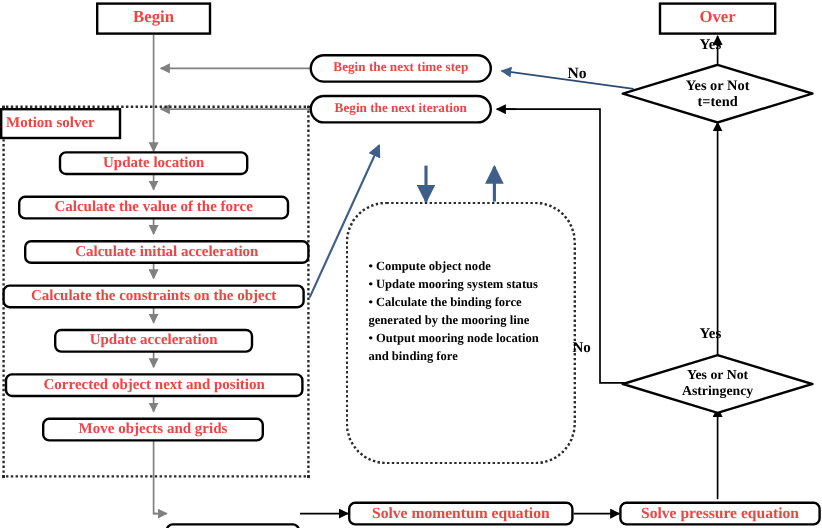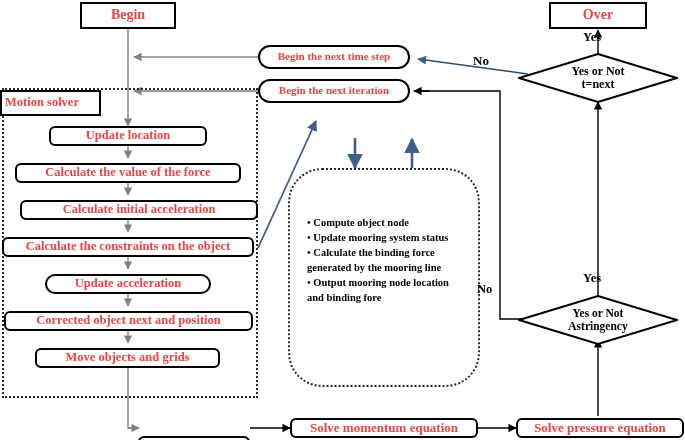--- a/index.html
+++ b/index.html
@@ -206,21 +206,21 @@
   </div>
 
   <div class="node rect-round" style="left:20px; top:200px; width:238px; height:20px; font-size:12.5px;">
     <span>Calculate initial acceleration</span>
   </div>
 
   <div class="node rect-round" style="left:2px; top:237px; width:252px; height:20px; font-size:12.5px;">
     <span>Calculate the constraints on the object</span>
   </div>
 
-  <div class="node rect-round" style="left:45px; top:274px; width:166px; height:20px; font-size:12.5px;border-radius:10px;">
+  <div class="node rect-round" style="left:45px; top:274px; width:166px; height:20px; font-size:12.5px;">
     <span>Update acceleration</span>
   </div>
 
   <div class="node rect-round" style="left:4px; top:311px; width:249px; height:20px; font-size:12.5px;">
     <span>Corrected object next and position</span>
   </div>
 
   <div class="node rect-round" style="left:35px; top:348px; width:185px; height:20px; font-size:12.5px;">
     <span>Move objects and grids</span>
   </div>
@@ -233,21 +233,21 @@
     <div>generated by the mooring line</div>
     <div>• Output mooring node location</div>
     <div>and binding fore</div>
   </div>
 
   <svg style="position:absolute; left:518px; top:53px; width:160px; height:50px;" viewBox="0 0 160 50">
     <polygon points="80,1 159,25 80,49 1,25" fill="#ffffff" stroke="#000000" stroke-width="2"></polygon>
   </svg>
   <div class="diamond-label" style="left:518px; top:53px; width:160px; height:50px; font-size:12px;">
     <span>Yes or Not</span>
-    <span>t=next</span>
+    <span>t=tend</span>
   </div>
 
   <svg style="position:absolute; left:518px; top:295px; width:160px; height:50px;" viewBox="0 0 160 50">
     <polygon points="80,1 159,25 80,49 1,25" fill="#ffffff" stroke="#000000" stroke-width="2"></polygon>
   </svg>
   <div class="diamond-label" style="left:518px; top:295px; width:160px; height:50px; font-size:11.5px;">
     <span>Yes or Not</span>
     <span>Astringency</span>
   </div>
 

